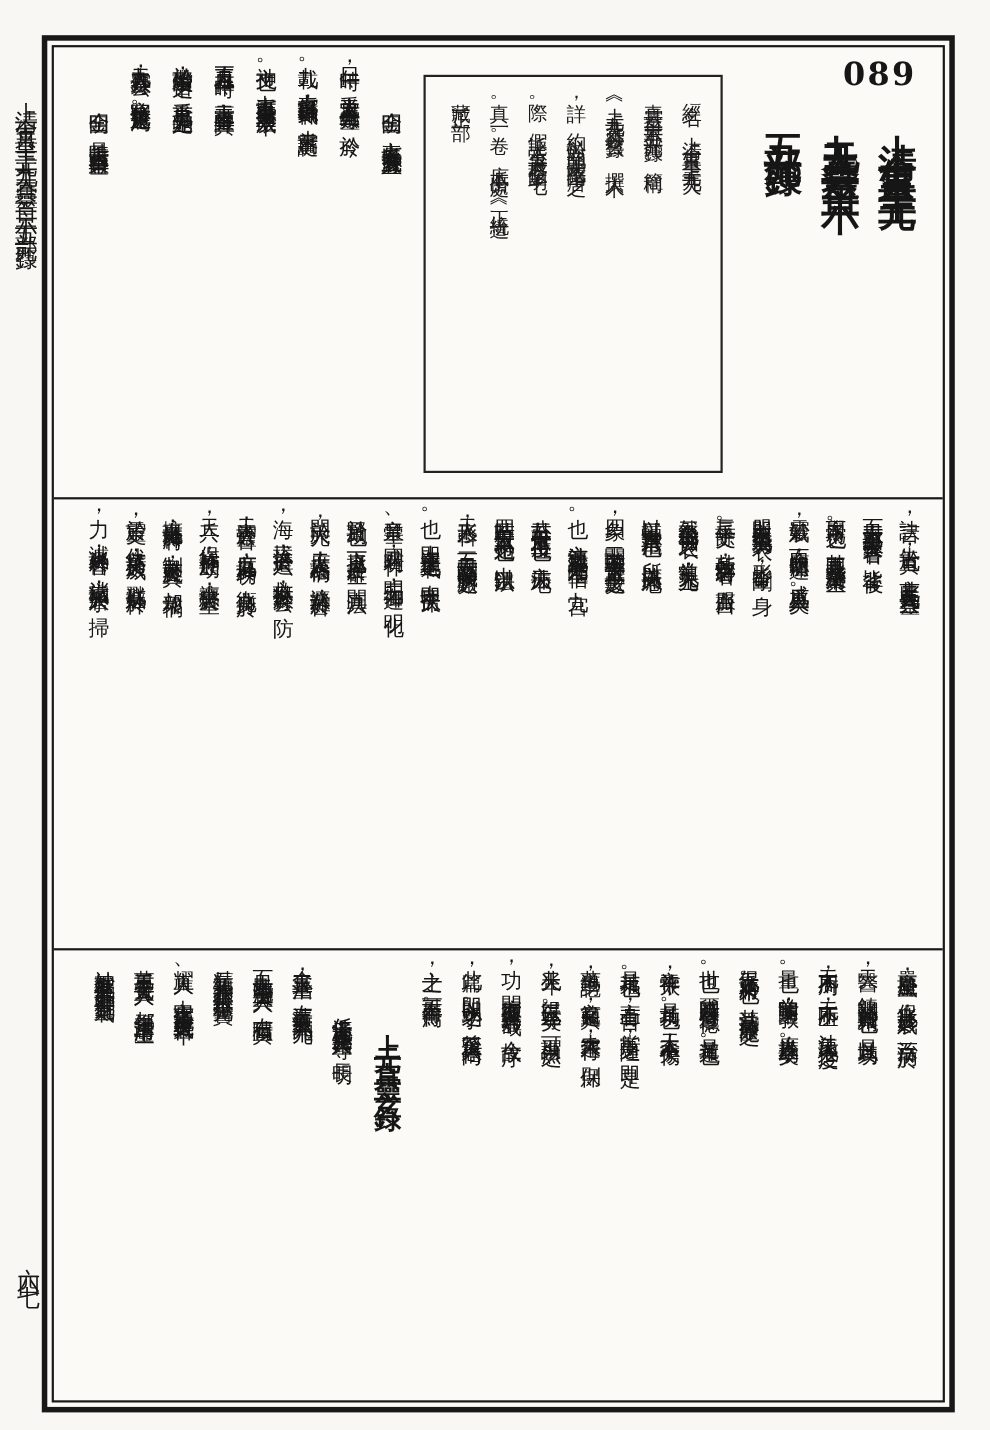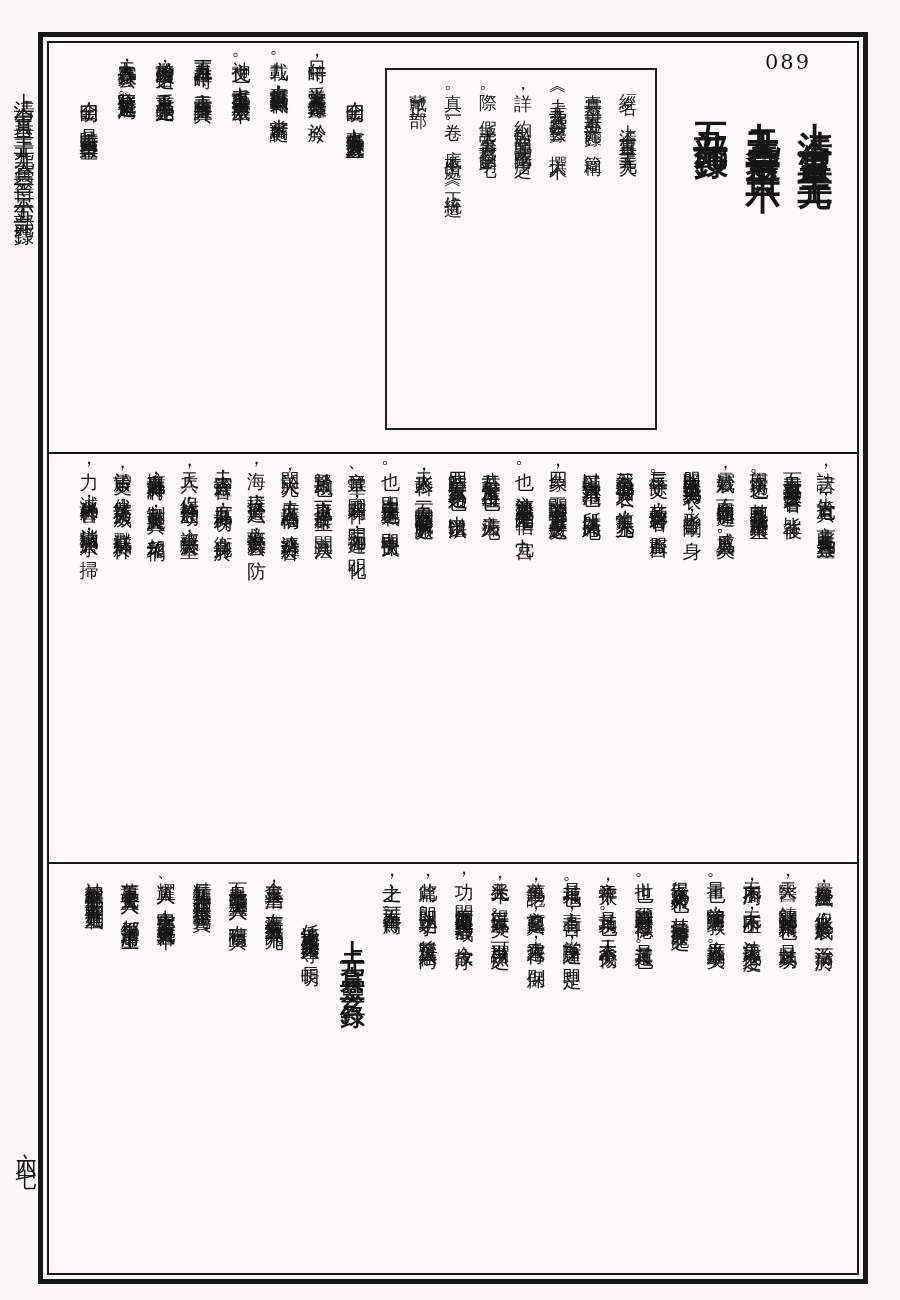--- a/index.html
+++ b/index.html
@@ -39,22 +39,22 @@
   }
   .band3 .col{line-height:36px;}
   .ind-2{padding-top:42px;}
   .col.heading{
     font-size:25px;letter-spacing:13px;line-height:46px;
     padding-top:52px;font-weight:bold;
   }
   
   .title-block{position:relative;width:180px;flex:none;}
   .pagenum{
-    position:absolute;top:4px;right:32px;
-    font-size:21px;font-weight:normal;letter-spacing:2px;
+    position:absolute;top:4px;right:10px;
+    font-size:29px;font-weight:bold;letter-spacing:2px;
   }
   .title-cols{
     display:flex;flex-direction:row-reverse;justify-content:flex-start;
     margin-top:48px;padding-right:2px;
   }
   .title-col{
     writing-mode:vertical-rl;text-orientation:upright;white-space:nowrap;
     font-size:35px;font-weight:bold;letter-spacing:8px;line-height:52px;flex:none;
   }
   

